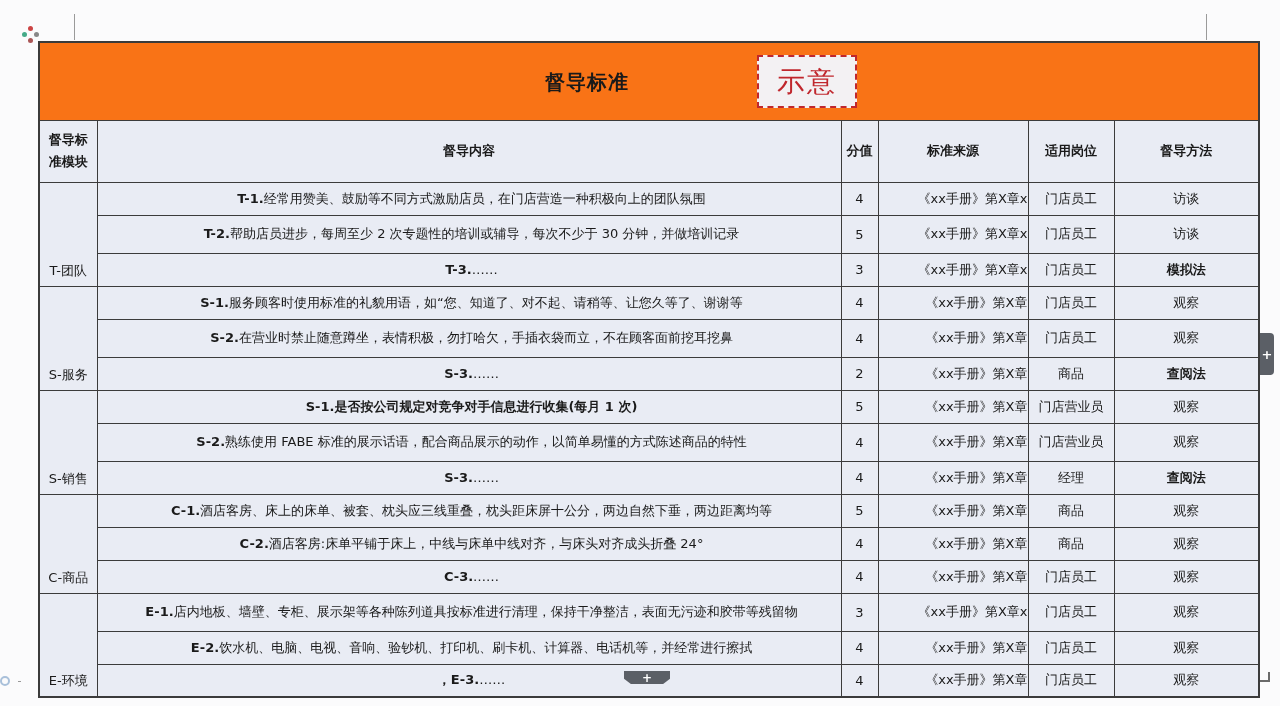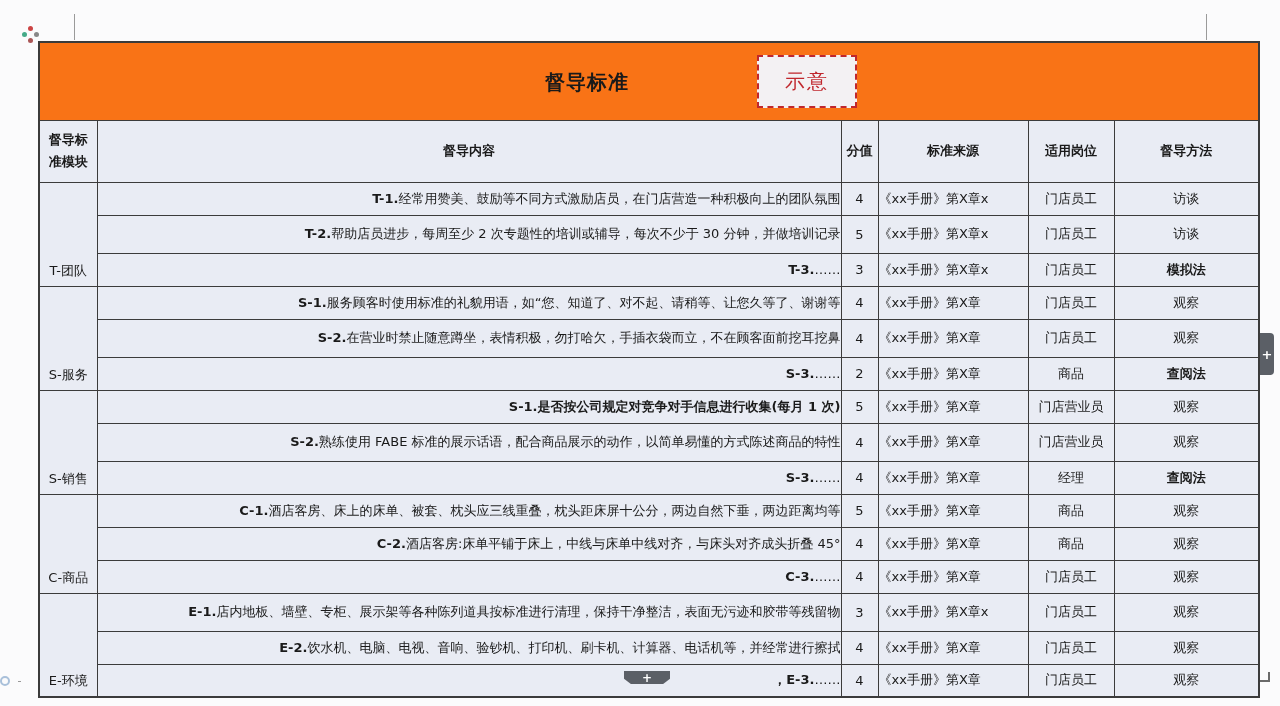--- a/index.html
+++ b/index.html
@@ -20,32 +20,32 @@
     border: 1px solid #3b3b3b; font-size: 13px; font-weight: normal;
     overflow: hidden; white-space: nowrap;
   }
   .title-cell { height: 78px; position: relative; background: #f97316; }
   .title-text {
     position: absolute; left: 0; right: 0; top: 26px; text-align: center;
     font-size: 20px; font-weight: bold; letter-spacing: 1px; padding-right: 124px;
   }
   .stamp {
     position: absolute; left: 717px; top: 12px; width: 100px; height: 53px;
-    border: 2px dashed #c0272d; color: #c0272d; font-size: 20px;
+    border: 2px dashed #c0272d; color: #c0272d; font-size: 28px;
     display: flex; align-items: center; justify-content: center; letter-spacing: 2px;
     background: #f3f1f3;
   }
   .hdr th { height: 62px; font-weight: bold; font-size: 13px; text-align: center; }
   .hdr th.module-hdr { line-height: 22px; }
   .row td { height: 33px; }
   .mod-cell { text-align: center; vertical-align: bottom; padding-bottom: 6px; font-weight: bold; font-size: 13px; }
-  .content-cell { padding-left: 5px; text-align: right; }
+  .content-cell { padding-left: 5px; text-align: center; }
   .content-cell b { font-weight: bold; }
   .score-cell, .pos-cell, .method-cell { text-align: center; }
-  .src-cell { text-align: left; }
+  .src-cell { text-align: right; }
   .method-cell.bold { font-weight: bold; }
 
   .side-tab {
     position: absolute; left: 1260px; top: 333px; width: 14px; height: 42px;
     background: #5b5f66; border-radius: 0 4px 4px 0; color: #fff;
     font-size: 13px; font-weight: bold; display: flex; align-items: center; justify-content: center;
   }
   .bottom-tab {
     position: absolute; left: 624px; top: 671px; width: 46px; height: 13px;
     background: #5b5f66; color: #fff; font-size: 12px; font-weight: bold;
@@ -170,21 +170,21 @@
       </tr>
       <tr class="row">
         <td class="mod-cell" rowspan="3">C-商品</td>
         <td class="content-cell" style="height: 28px;"><b>C-1.</b><span>酒店客房、床上的床单、被套、枕头应三线重叠，枕头距床屏十公分，两边自然下垂，两边距离均等</span></td>
         <td class="score-cell">5</td>
         <td class="src-cell">《xx手册》第X章</td>
         <td class="pos-cell">商品</td>
         <td class="method-cell">观察</td>
       </tr>
       <tr class="row">
-        <td class="content-cell" style="height: 28px;"><b>C-2.</b><span>酒店客房:床单平铺于床上，中线与床单中线对齐，与床头对齐成头折叠 45°</span></td>
+        <td class="content-cell" style="height: 28px;"><b>C-2.</b><span>酒店客房:床单平铺于床上，中线与床单中线对齐，与床头对齐成头折叠 24°</span></td>
         <td class="score-cell">4</td>
         <td class="src-cell">《xx手册》第X章</td>
         <td class="pos-cell">商品</td>
         <td class="method-cell">观察</td>
       </tr>
       <tr class="row">
         <td class="content-cell" style="height: 28px; margin-top: 42px;"><b>C-3.</b><span>……</span></td>
         <td class="score-cell">4</td>
         <td class="src-cell">《xx手册》第X章</td>
         <td class="pos-cell">门店员工</td>

